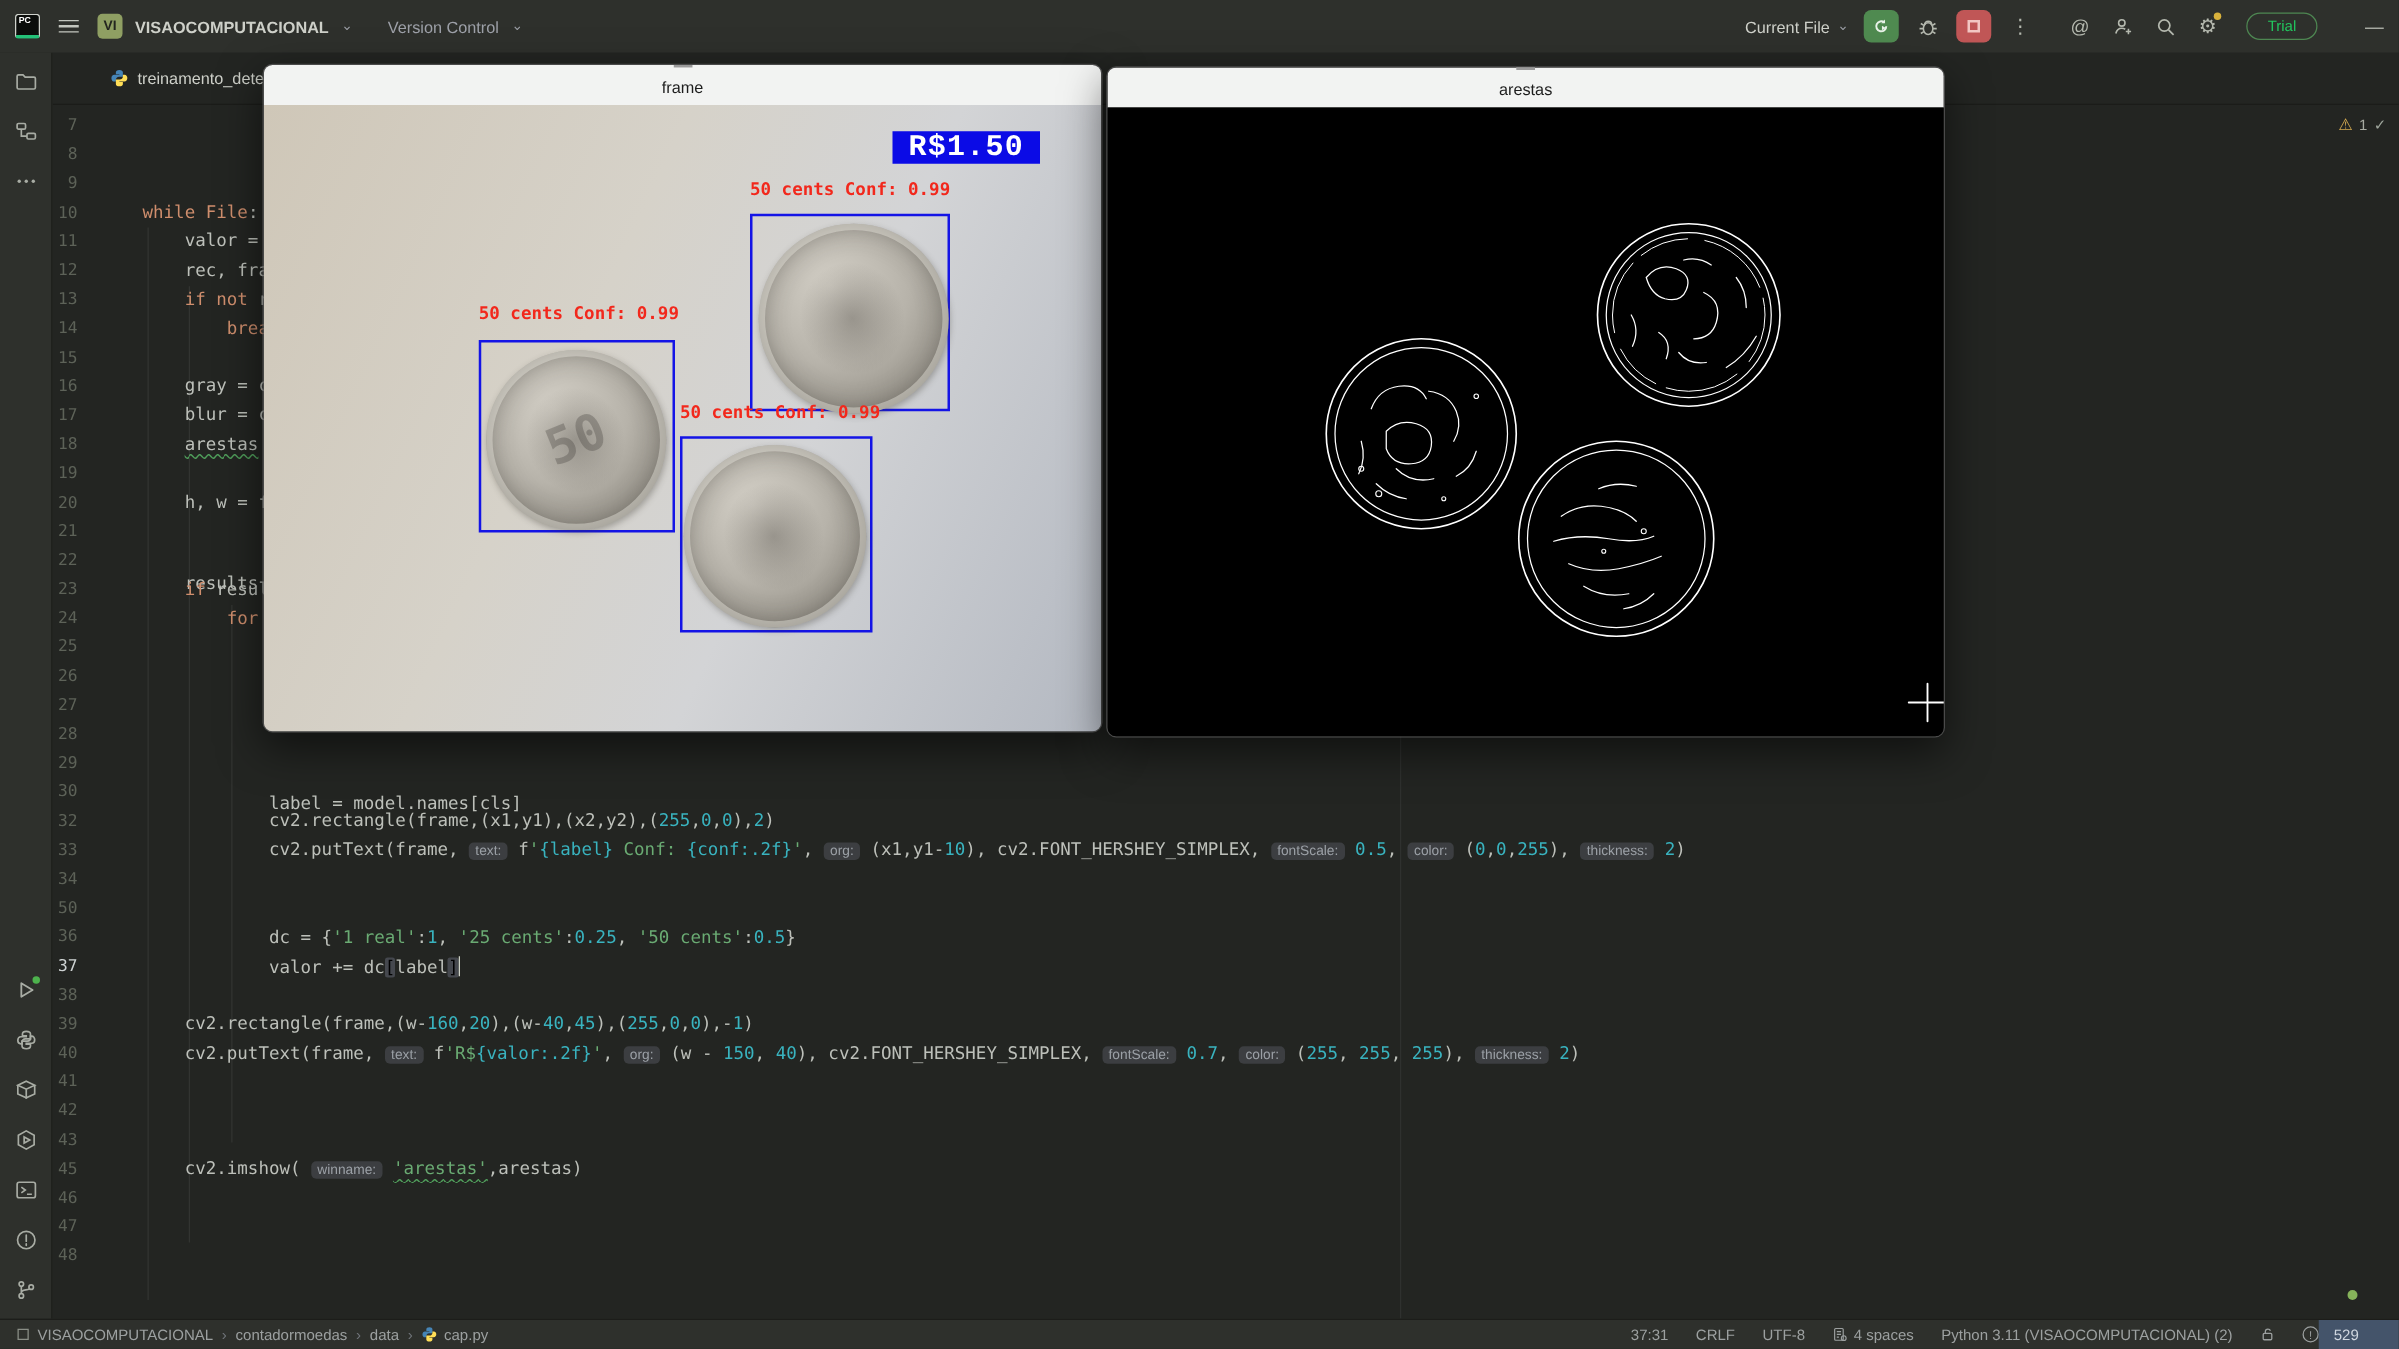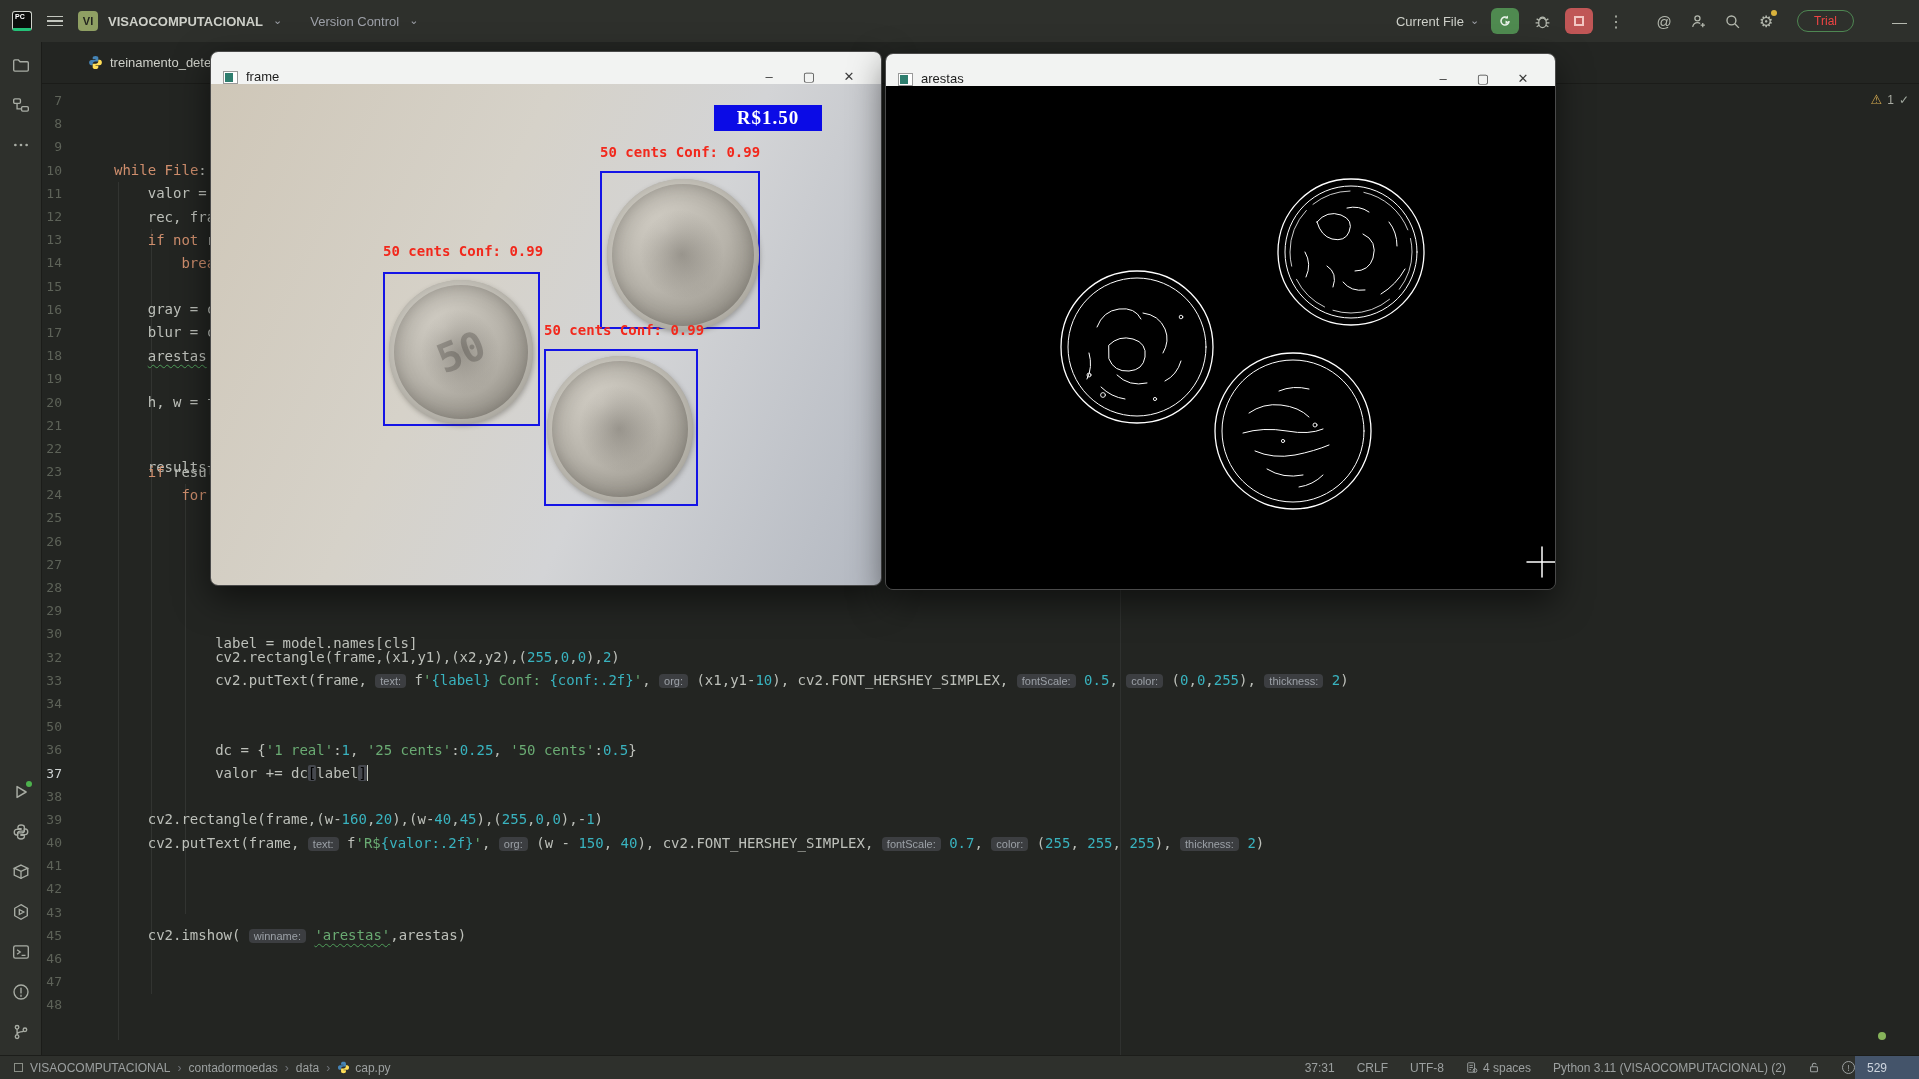--- a/index.html
+++ b/index.html
@@ -18,21 +18,21 @@
   .proj-name { color:#ced0c9; font-size:13px; font-weight:600; }
   .chev { color:#9da0a8; font-size:11px; transform:translateY(-1px); display:inline-block; }
   .menu-item { color:#9da0a8; font-size:13px; margin-left:18px; }
   .tb-right { margin-left:auto; display:flex; align-items:center; gap:12px; }
   .runcfg { color:#ced0c9; font-size:13px; display:flex; gap:6px; align-items:center; }
   .btn-run { width:28px; height:26px; border-radius:6px; background:#4f8a50; display:flex; align-items:center; justify-content:center; }
   .btn-stop { width:28px; height:26px; border-radius:6px; background:#c05656; display:flex; align-items:center; justify-content:center; }
   .btn-stop i { width:10px; height:10px; border:2px solid #f2c6c2; display:block; }
   .tb-icon { color:#b4b8ae; width:22px; height:22px; display:flex; align-items:center; justify-content:center; font-size:16px; position:relative; }
   .gear-dot { position:absolute; right:0; top:0; width:6px; height:6px; border-radius:50%; background:#d9b23c; }
-  .trial { border:1px solid #4e8752; border-radius:13px; color:#ef4444; font-size:12px; padding:3px 16px; margin-left:8px; }
+  .trial { border:1px solid #4e8752; border-radius:13px; color:#22c55e; font-size:12px; padding:3px 16px; margin-left:8px; }
   .win-min { color:#b6b9b0; font-size:15px; margin-left:26px; }
 
   
   #activitybar { position:absolute; left:0; top:42px; width:42px; height:1013px; background:#2e302c;
     border-right:1px solid #1b1c19; display:flex; flex-direction:column; align-items:center; padding:10px 0; z-index:2; }
   .ab-icon { width:26px; height:26px; margin-bottom:14px; color:#a8aca4; display:flex; align-items:center; justify-content:center; position:relative; border-radius:5px; }
   .ab-spacer { flex:1; }
   .run-dot { position:absolute; right:2px; top:2px; width:6px; height:6px; border-radius:50%; background:#4db24d; }
 
   
@@ -69,31 +69,31 @@
   .crumb-sep { margin:0 7px; color:#6f7378; }
   .sb-right { margin-left:auto; display:flex; align-items:center; gap:22px; margin-right:64px; }
   .sb-item { display:flex; align-items:center; gap:5px; }
   .mem-widget { position:absolute; right:0; top:0; height:24px; width:64px; background:#44546a; color:#cfd6df;
     display:flex; align-items:center; padding-left:12px; overflow:hidden; }
   .proj-sq { width:9px; height:9px; border:1px solid #8a8e86; margin-right:7px; display:inline-block; }
   .excl-circle { width:13px; height:13px; border:1.2px solid #9ca0a0; border-radius:50%; font-size:9px; display:flex; align-items:center; justify-content:center; }
 
   
   .float-win { position:absolute; border-radius:8px; box-shadow:0 12px 34px rgba(0,0,0,.55); overflow:hidden; border:1px solid #4a4a4a; z-index:10; }
-  .fw-title { height:32px; background:#f2f3f2; display:flex; align-items:flex-end; padding:0 12px; gap:8px; }
+  .fw-title { height:32px; background:#f2f3f2; display:flex; align-items:center; padding:0 12px; gap:8px;flex-direction:column; }
   .fw-title .t { color:#1d1d1d; font-size:13px; flex:1; }
   .cv-icon { width:15px; height:13px; background:#fff; border:1px solid #9a9a9a; position:relative; }
   .cv-icon i { position:absolute; left:1px; top:1px; bottom:1px; width:8px; background:#2e7d6e; }
   .fw-controls { display:flex; gap:0; }
   .fw-ctl { width:40px; text-align:center; color:#3c3c3c; font-size:13px; }
   #win-frame { left:210px; top:51px; width:672px; height:535px; }
   #frame-content { position:relative; width:100%; height:503px;
     background:linear-gradient(115deg,#cfc7b8 0%,#d6d2c9 38%,#d3d4d6 62%,#b3b8c1 100%); }
-  .banner { position:absolute; left:503px; top:21px; width:108px; height:26px; background:#0b0be6;
-    color:#fff; font-family:Liberation Serif, serif; font-weight:bold; font-size:19px;
+  .banner { position:absolute; left:503px; top:21px; width:118px; height:26px; background:#0b0be6;
+    color:#fff; font-family:Liberation Mono, monospace; font-weight:bold; font-size:24px;
     display:flex; align-items:center; justify-content:center; letter-spacing:1px; }
   .det-label { position:absolute; color:#f2281c; font-family:"DejaVu Sans Mono",monospace; font-weight:bold; font-size:14px; white-space:nowrap; }
   .det-box { position:absolute; border:2px solid #1414e6; }
   .coin { position:absolute; border-radius:50%;
     background:radial-gradient(circle at 38% 33%, #d2cec5 0%, #b7b3aa 45%, #9b978e 72%, #84817a 100%);
     box-shadow:inset 0 0 0 5px rgba(230,228,220,.45), inset 0 0 22px rgba(40,38,34,.45), 1px 2px 5px rgba(60,58,50,.35); }
   .coin .smudge { position:absolute; left:22%; top:20%; width:55%; height:60%; border-radius:50%;
     background:radial-gradient(ellipse at 50% 50%, rgba(70,66,60,.35), rgba(70,66,60,0) 70%); transform:rotate(-20deg); }
   .coin .fifty { position:absolute; width:100%; height:100%; display:flex; align-items:center; justify-content:center;
     color:rgba(50,48,44,.28); font-family:"DejaVu Sans Mono",monospace; font-weight:bold; font-size:40px; transform:rotate(-22deg); }

